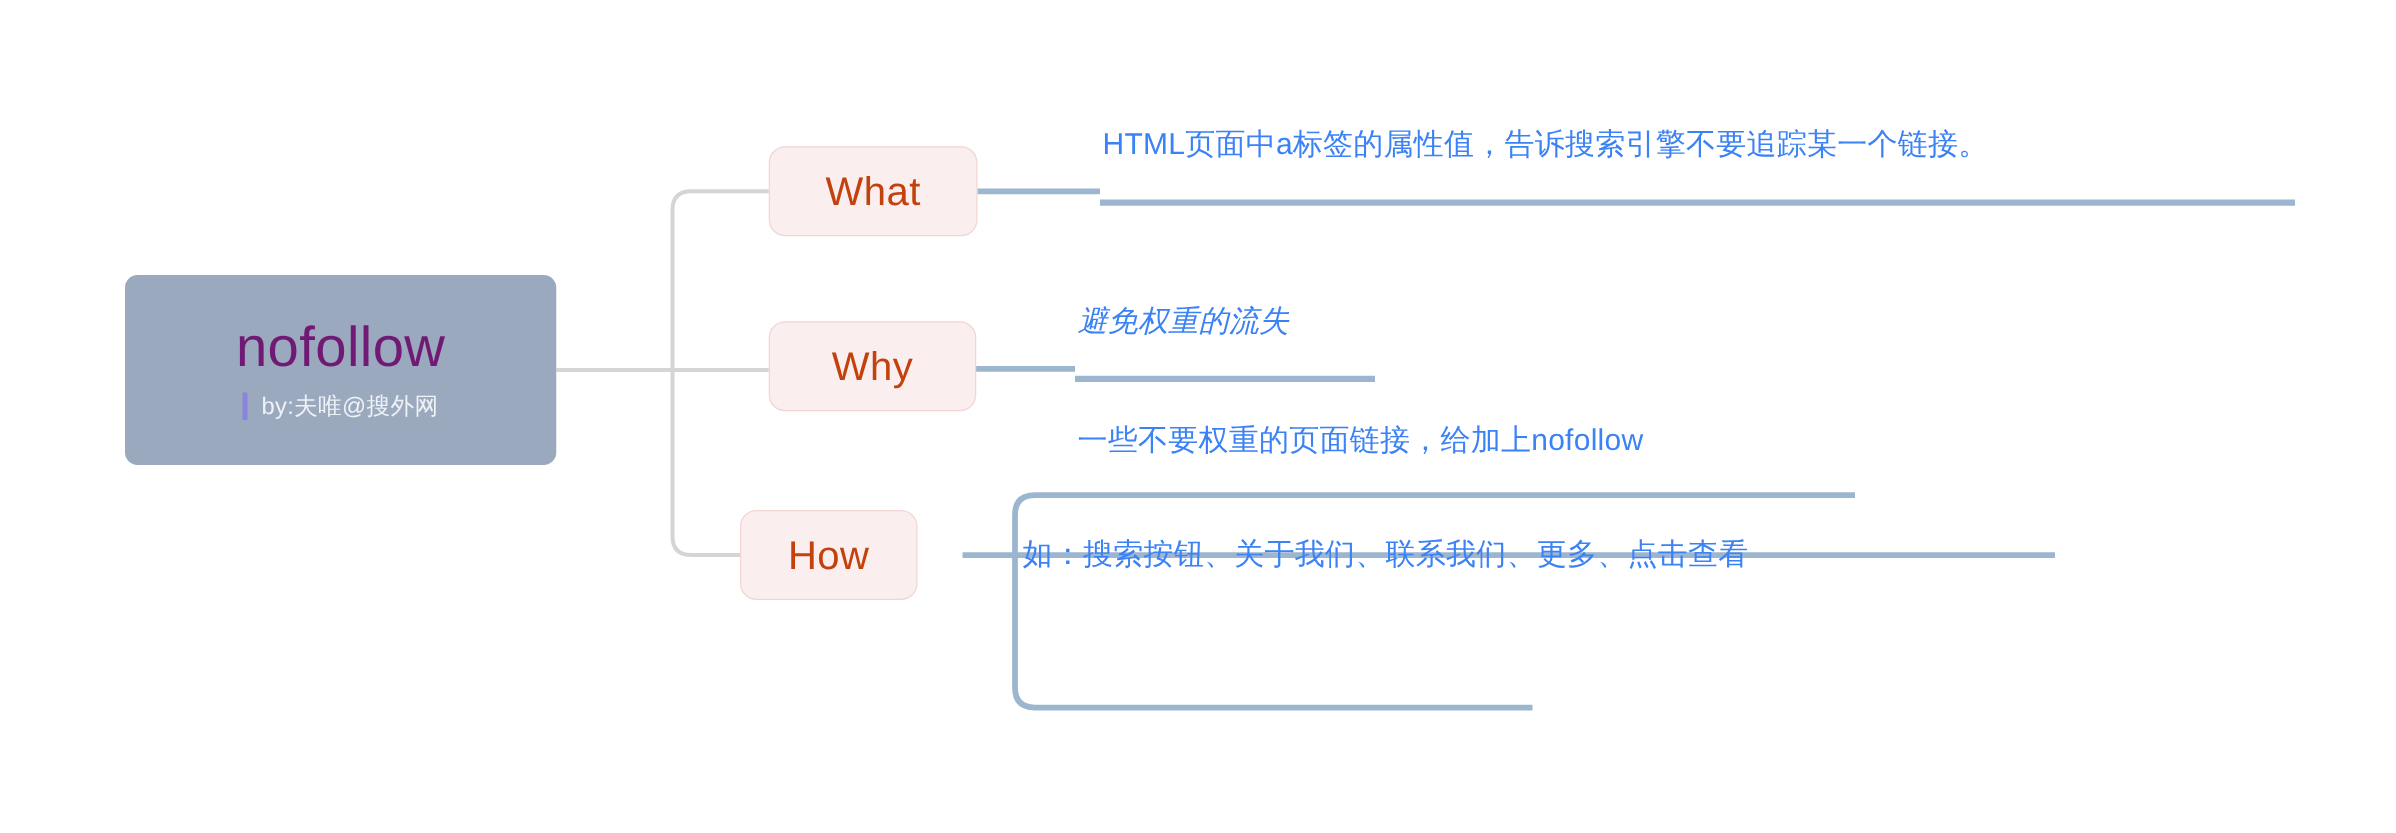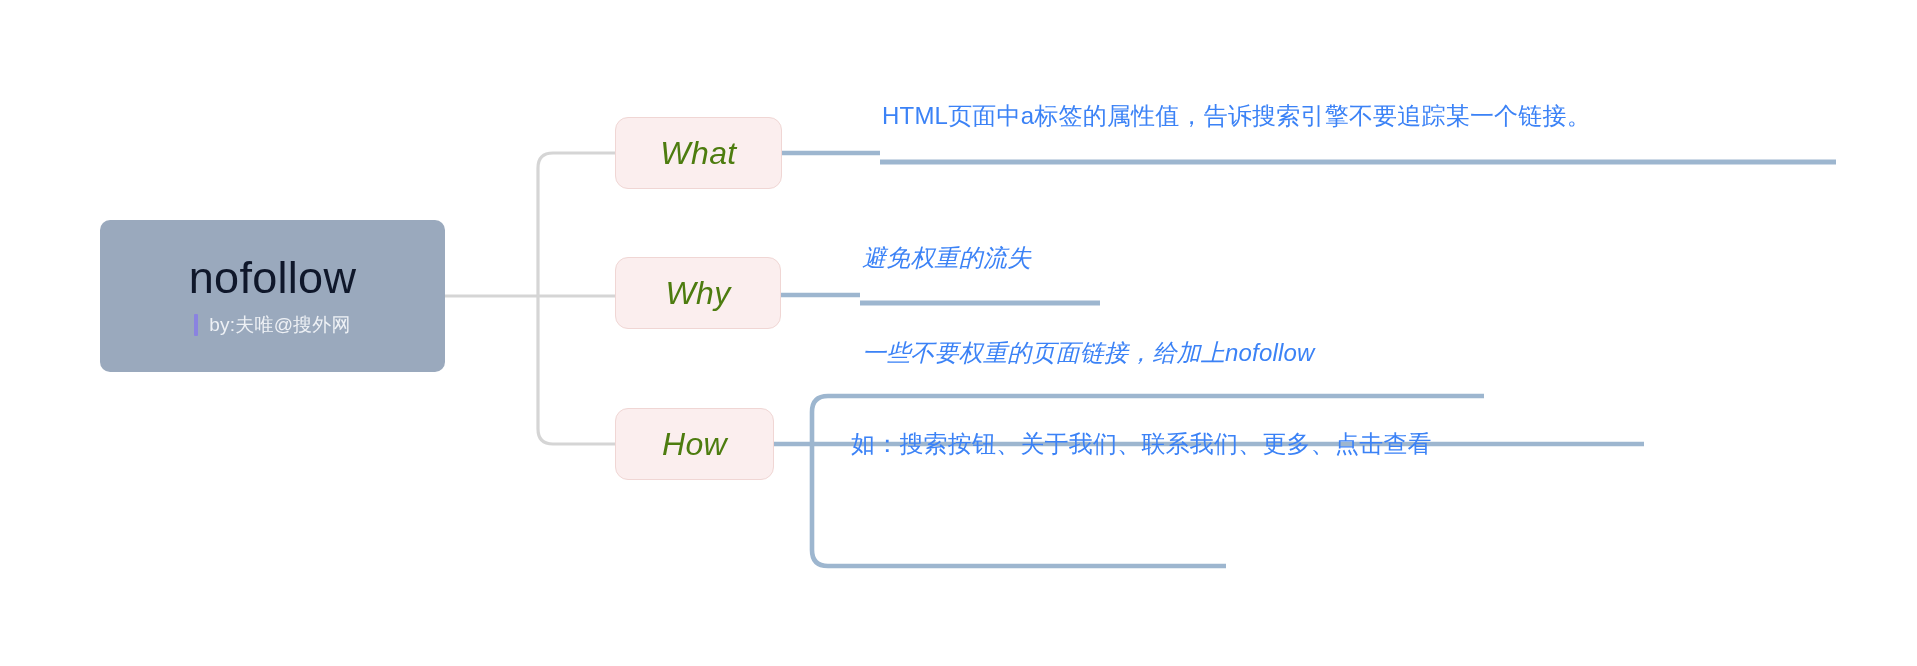--- a/index.html
+++ b/index.html
@@ -35,21 +35,21 @@
     height: 152px;
     background: #9aa9bd;
     border-radius: 10px;
     box-sizing: border-box;
     display: flex;
     flex-direction: column;
     align-items: center;
     justify-content: center;
   }
   .root-title {
-    color: #0f172a;
+    color: #701a75;
     font-size: 45px;
     line-height: 1.05;
     font-weight: 400;
     letter-spacing: 0.3px;
     margin-bottom: 10px;
   }
   .root-sub-wrap {
     display: flex;
     align-items: center;
     gap: 11px;
@@ -70,43 +70,42 @@
   
   .branch-node {
     position: absolute;
     background: #fbeeee;
     border: 1.6px solid #f0d6d4;
     border-radius: 13px;
     box-sizing: border-box;
     display: flex;
     align-items: center;
     justify-content: center;
-    color: #4d7c0f;
+    color: #c2410c;
     font-size: 32px;
     font-weight: 400;
     letter-spacing: 0.4px;
-    font-style: italic;
   }
   #branch-what { left: 615px; top: 117px; width: 167px; height: 72px; }
   #branch-why  { left: 615px; top: 257px; width: 166px; height: 72px; }
-  #branch-how  { left: 615px; top: 408px; width: 159px; height: 72px; }
+  #branch-how  { left: 592px; top: 408px; width: 142px; height: 72px; }
 
   
   .leaf {
     position: absolute;
     color: #3b82f6;
     font-size: 24px;
     line-height: 1;
     white-space: nowrap;
     letter-spacing: 0.2px;
   }
   #leaf-what  { left: 882px; top: 104px; }
   #leaf-why   { left: 862px; top: 246px; font-style: italic; }
-  #leaf-how-1 { left: 862px; top: 341px; font-style: italic; }
-  #leaf-how-2 { left: 851px; top: 432px; }
+  #leaf-how-1 { left: 862px; top: 341px; }
+  #leaf-how-2 { left: 818px; top: 432px; }
   #leaf-how-3 { left: 862px; top: 517px; }
 </style>
 </head>
 <body>
 
 <div id="canvas">
 
   <svg id="wires" viewBox="0 0 1917 666" width="1917" height="666" xmlns="http://www.w3.org/2000/svg">
 
     <path d="M 445 296 L 538 296" fill="none" stroke="#d5d5d5" stroke-width="3.2" stroke-linecap="butt"></path>

